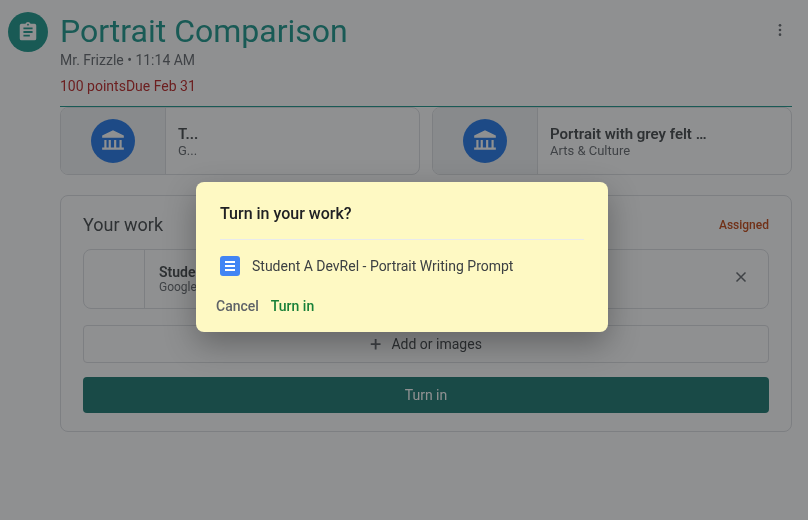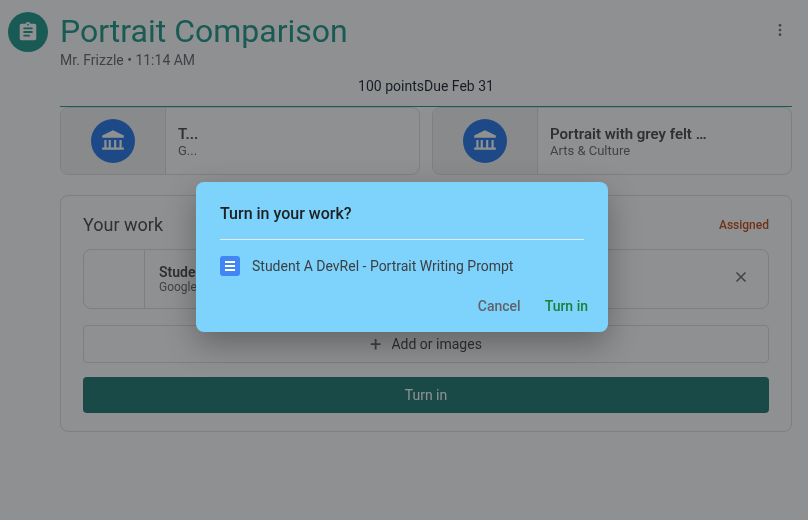--- a/index.html
+++ b/index.html
@@ -4,21 +4,21 @@
 <style>
   html,body{margin:0;padding:0;font-family:Roboto,"Helvetica Neue",Arial,sans-serif;background:#fff;color:#3c4043}
   .page{width:808px;height:520px;position:relative;overflow:hidden}
   .overlay{position:absolute;inset:0;background:rgba(32,33,36,.5);z-index:5}
   .header{display:flex;align-items:center;padding:12px 16px 0 8px}
   .clip-icon{width:40px;height:40px;border-radius:20px;background:#129387;display:flex;align-items:center;justify-content:center;margin-right:12px;flex:0 0 40px}
   .clip-icon svg{width:22px;height:22px;fill:#fff}
   .title{font-size:32px;font-weight:400;color:#129387;line-height:36px;margin-top:-2px}
   .menu{margin-left:auto;padding:6px 4px;color:#5f6368}
   .meta{padding-left:60px;color:#5f6368;font-size:14px;margin-top:0}
-  .row-points{display:flex;justify-content:center;padding:10px 16px 12px 60px;color:#0f172a;font-size:14px}
+  .row-points{display:flex;justify-content:flex-start;padding:10px 16px 12px 60px;color:#b91c1c;font-size:14px}
   .divider{height:1px;background:#129387;margin:0 16px 0 60px}
   .descr{padding:18px 16px 18px 60px;font-size:14px;color:#3c4043}
   .attach-row{display:flex;gap:12px;padding:0 16px 0 60px}
   .attach-card{flex:1;border:1px solid #dadce0;border-radius:8px;display:flex;overflow:hidden;height:66px}
   .thumb{width:104px;display:flex;align-items:center;justify-content:center;border-right:1px solid #dadce0;background:#f1f3f4}
   .thumb .museum{width:44px;height:44px;border-radius:22px;background:#1a73e8;display:flex;align-items:center;justify-content:center}
   .thumb .museum svg{width:26px;height:26px;fill:#fff}
   .attach-text{padding:10px 12px;min-width:0;display:flex;flex-direction:column;justify-content:center}
   .attach-title{font-size:15px;font-weight:600;color:#3c4043;white-space:nowrap;overflow:hidden;text-overflow:ellipsis}
   .attach-sub{font-size:13px;color:#5f6368}
@@ -29,28 +29,28 @@
   .work-item{margin-top:14px;border:1px solid #dadce0;border-radius:8px;height:58px;display:flex;align-items:center}
   .work-item .thumbw{width:60px;height:100%;border-right:1px solid #dadce0}
   .work-item .txt{padding:0 14px;flex:1;min-width:0}
   .work-item .wtitle{font-size:14px;font-weight:600;color:#3c4043;white-space:nowrap;overflow:hidden;text-overflow:ellipsis}
   .work-item .wsub{font-size:12px;color:#5f6368}
   .work-item .x{padding:0 18px;color:#5f6368;font-size:20px;cursor:pointer}
   .add-btn{margin-top:16px;border:1px solid #dadce0;border-radius:4px;height:36px;display:flex;align-items:center;justify-content:center;gap:10px;color:#3c4043;font-size:14px;cursor:pointer}
   .add-btn .plus{font-size:20px;color:#5f6368;line-height:1}
   .turnin-btn{margin-top:14px;height:36px;border-radius:4px;background:#12736a;color:#fff;display:flex;align-items:center;justify-content:center;font-size:14px;cursor:pointer}
   
-  .dialog{position:absolute;z-index:10;left:196px;top:182px;width:412px;background:#7dd3fc;border-radius:8px;box-shadow:0 12px 32px rgba(0,0,0,.3);padding:0}
+  .dialog{position:absolute;z-index:10;left:196px;top:182px;width:412px;background:#fef9c3;border-radius:8px;box-shadow:0 12px 32px rgba(0,0,0,.3);padding:0}
   .dialog h2{font-size:16px;font-weight:500;color:#202124;margin:0;padding:22px 24px 16px}
   .dialog .body{padding:0 24px 14px;font-size:14px;color:#3c4043}
   .dialog .sep{height:1px;background:#e8eaed;margin:0 24px}
   .dialog .att{display:flex;align-items:center;gap:12px;padding:16px 24px 18px;font-size:14px;color:#3c4043}
   .doc-icon{width:20px;height:20px;background:#4285f4;border-radius:3px;display:flex;align-items:center;justify-content:center}
   .doc-icon::before{content:"";width:10px;height:2px;background:#fff;box-shadow:0 4px 0 #fff,0 -4px 0 #fff}
-  .dialog .actions{display:flex;justify-content:flex-end;gap:24px;padding:4px 20px 18px;font-size:14px;font-weight:500}
+  .dialog .actions{display:flex;justify-content:flex-start;gap:12px;padding:4px 20px 18px;font-size:14px;font-weight:500}
   .btn-cancel{color:#5f6368;cursor:pointer}
   .btn-turnin{color:#188038;cursor:pointer}
 </style>
 </head>
 <body>
 
 <div class="page">
 
   <div class="header">
     <div class="clip-icon">

